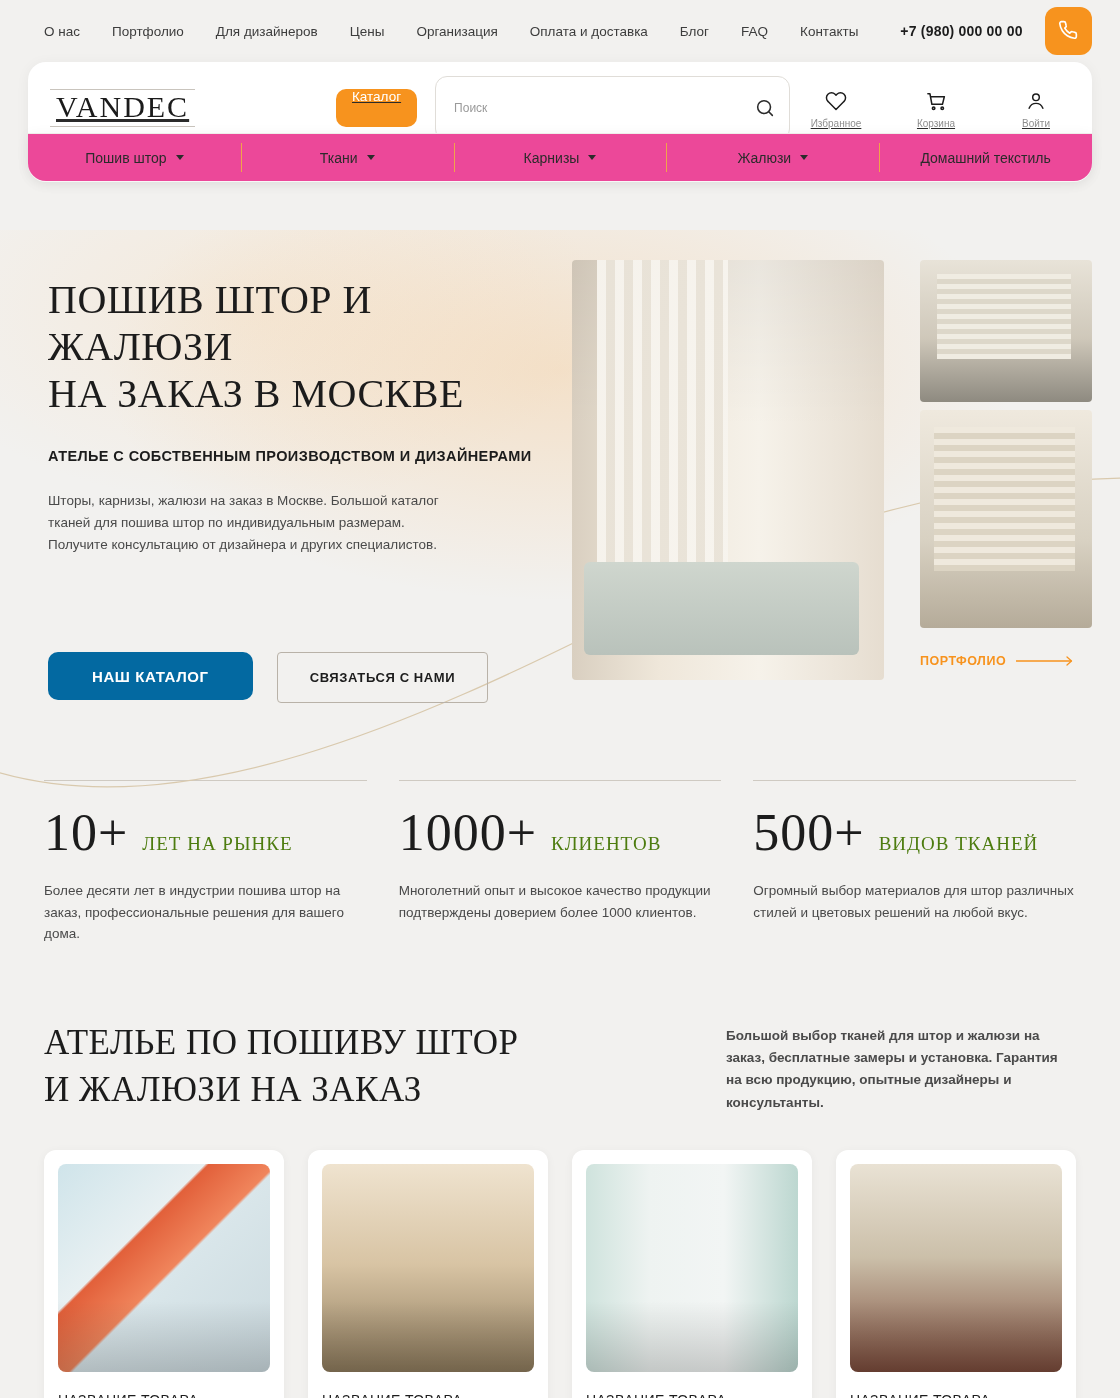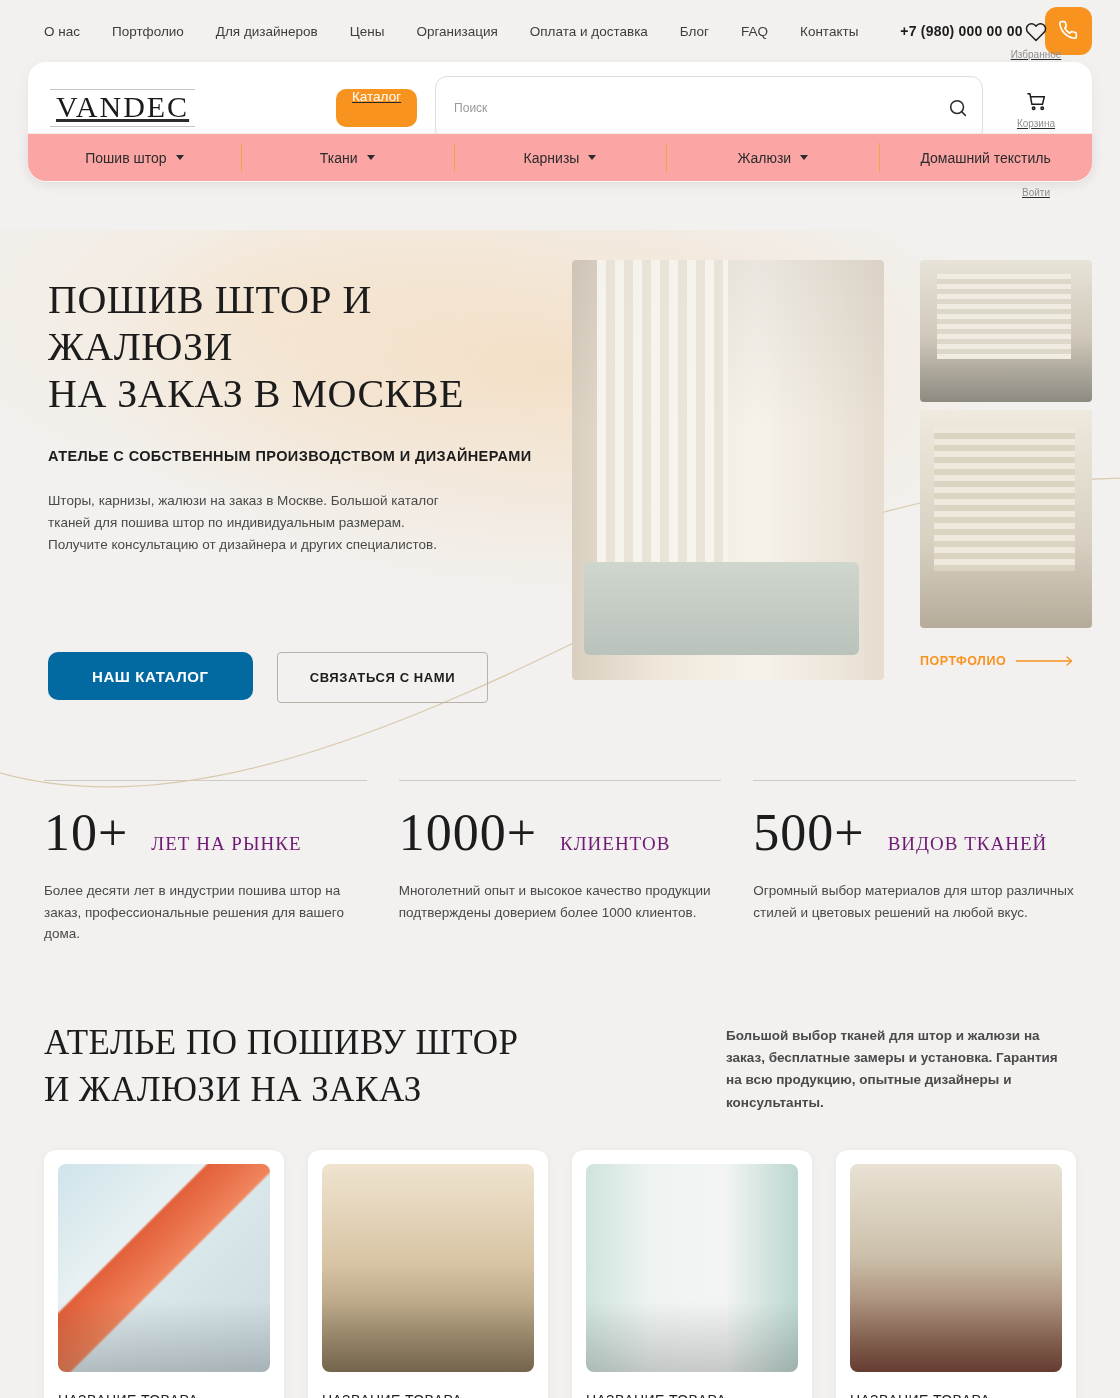--- a/index.html
+++ b/index.html
@@ -128,40 +128,39 @@
   .search-input::placeholder { color: #9a9a9a; }
   .search-icon {
     position: absolute;
     right: 14px; top: 50%;
     transform: translateY(-50%);
     cursor: pointer;
     line-height: 0;
   }
   .head-actions {
     display: flex;
-    gap: 28px;
+    gap: 44px;
     margin-left: auto;
     padding-right: 6px;
-    flex-direction: column;
   }
   .head-action {
     width: 56px;
     text-align: center;
     cursor: pointer;
   }
   .head-action .ic { height: 26px; display: flex; align-items: center; justify-content: center; }
   .head-action .lbl { font-size: 10px; color: #8e8e8e; margin-top: 4px; display: block; }
 
   
   .catnav {
     position: absolute;
     left: 28px; right: 28px;
     top: 133px;
     height: 48px;
-    background: #fca5a5;
+    background: #ec4899;
     border-top: 1px solid #efedea;
     border-radius: 0 0 18px 18px;
     display: flex;
     align-items: center;
     box-shadow: 0 2px 14px rgba(0,0,0,.05);
     z-index: 3;
   }
   .catitem {
     flex: 1;
     display: flex;
@@ -371,23 +370,22 @@
     font-family: "Liberation Serif", serif;
   }
   .stat-num {
     font-size: 52px;
     color: #1c1c1c;
     letter-spacing: 1px;
   }
   .stat-label {
     font-size: 19px;
     letter-spacing: 1px;
-    color: #701a75;
+    color: #4d7c0f;
     text-transform: uppercase;
-    margin-left: 9px;
   }
   .stat-desc {
     margin-top: 18px;
     font-size: 13.5px;
     line-height: 1.6;
     color: #4a4a4a;
   }
 
   
   .section {

